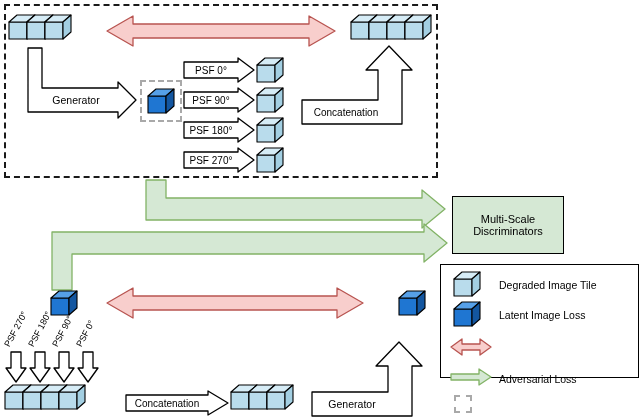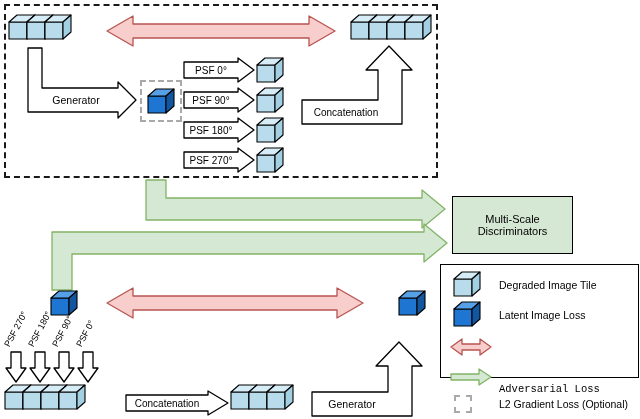--- a/index.html
+++ b/index.html
@@ -151,21 +151,21 @@
   </svg>
 
   <svg class="abs" style="left:142px;top:178px;" width="306" height="54">
     <polygon class="adv-shape" points="4,2 4,42 280,42 280,50 303,31 280,12 280,20 24,20 24,2"></polygon>
   </svg>
 
   <svg class="abs" style="left:48px;top:224px;" width="402" height="66">
     <polygon class="adv-shape" points="4,66 4,8 376,8 376,0 399,19 376,38 376,30 24,30 24,66"></polygon>
   </svg>
 
-  <div class="abs" id="disc-box" style="left:452px;top:196px;width:121px;height:58px;justify-content:center;">
+  <div class="abs" id="disc-box" style="left:452px;top:196px;width:112px;height:58px;justify-content:center;">
     <div>Multi-Scale</div>
     <div>Discriminators</div>
   </div>
 
   <svg class="abs" style="left:104px;top:286px;" width="262" height="34">
     <polygon class="cycle-shape" points="3,17 29,2 29,10 233,10 233,2 259,17 233,32 233,24 29,24 29,32"></polygon>
   </svg>
 
   <span class="abs cube-row" style="left:50px;top:290px;">
       <svg width="28" height="27" viewBox="0 0 28 27">
@@ -282,19 +282,18 @@
       </span>
     <div class="abs legend-label" style="left:58px;top:44px;">Latent Image Loss</div>
 
     <svg class="abs" style="left:8px;top:72px;" width="44" height="20">
       <polygon class="cycle-shape" points="2,10 13,2 13,7 31,7 31,2 42,10 31,18 31,13 13,13 13,18"></polygon>
     </svg>
 
     <svg class="abs" style="left:8px;top:102px;" width="44" height="20">
       <polygon class="adv-shape" points="2,7 30,7 30,2 42,10 30,18 30,13 2,13"></polygon>
     </svg>
-    <div class="abs legend-label" style="left:58px;top:118px;font-family:Liberation Mono, monospace;">Adversarial Loss</div>
+    <div class="abs legend-label" style="left:58px;top:108px;">Adversarial Loss</div>
 
     <div class="abs latent-dashed" style="left:13px;top:130px;width:18px;height:18px;"></div>
-    <div class="abs legend-label" style="left:58px;top:133px;">L2 Gradient Loss (Optional)</div>
   </div>
 
 </div>
 
 </body></html>

